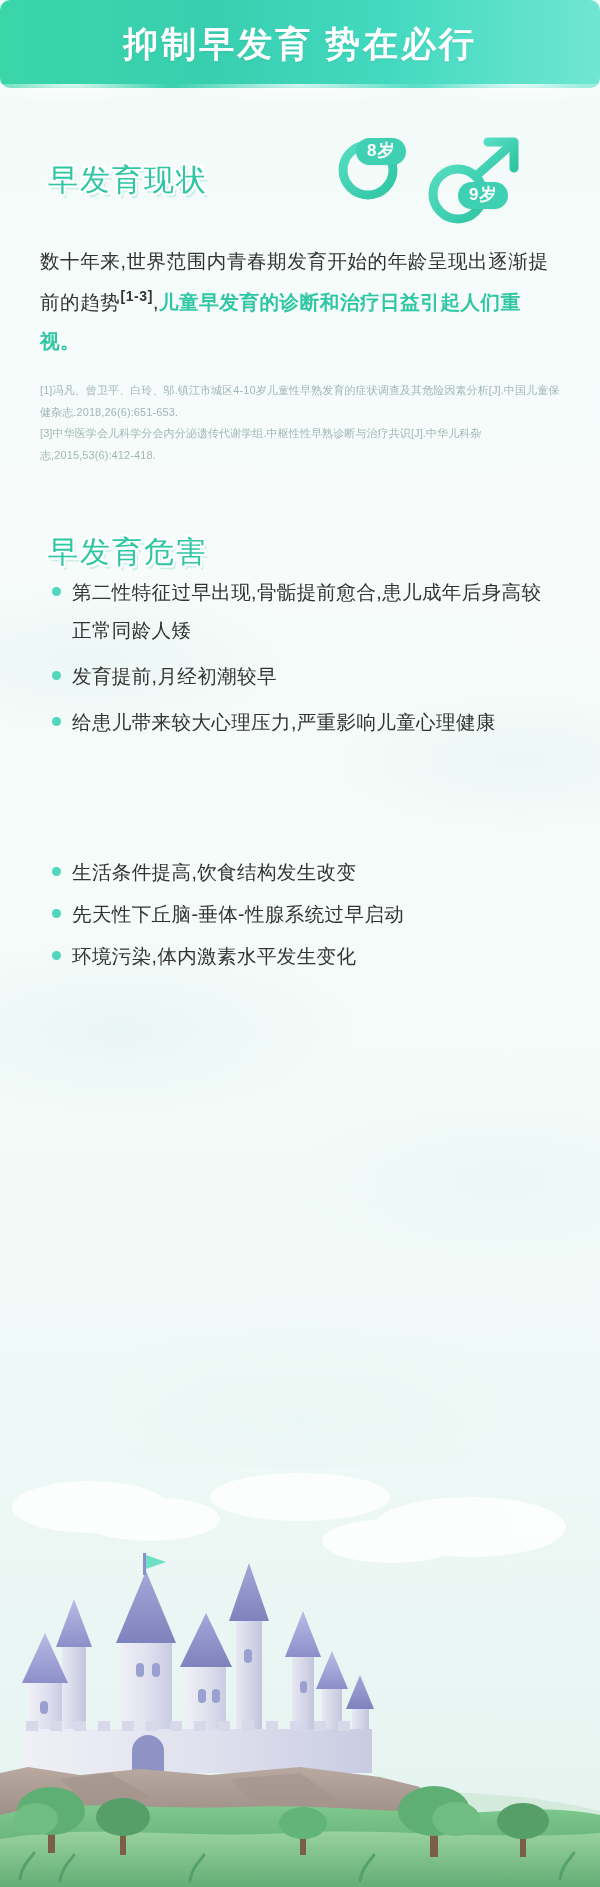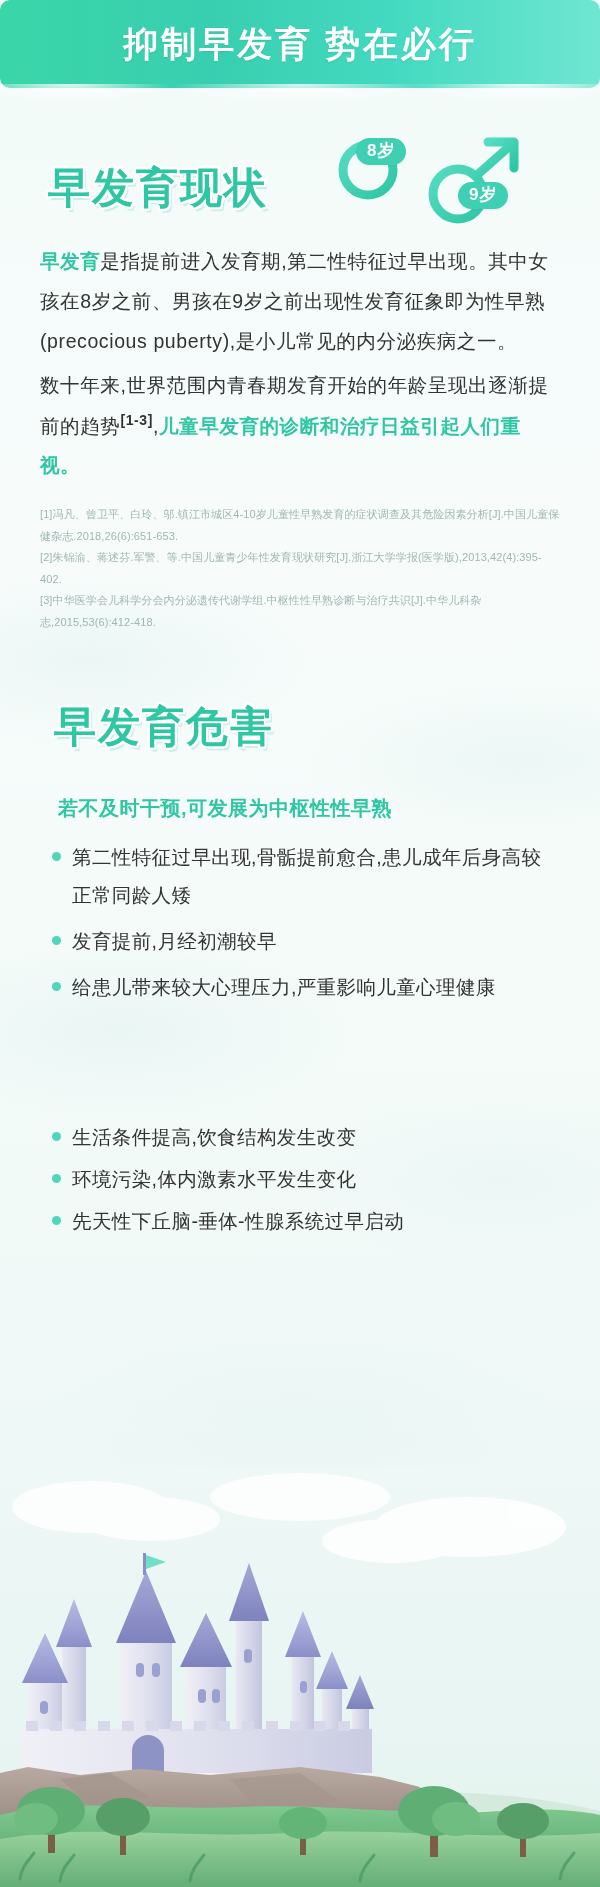--- a/index.html
+++ b/index.html
@@ -46,22 +46,22 @@
     left: 0; right: 0; bottom: -26px;
     height: 30px;
     background: radial-gradient(ellipse 140px 26px at 70px 0, rgba(255,255,255,.85), rgba(255,255,255,0) 72%),
                 radial-gradient(ellipse 180px 28px at 300px 0, rgba(255,255,255,.8), rgba(255,255,255,0) 72%),
                 radial-gradient(ellipse 150px 26px at 520px 0, rgba(255,255,255,.85), rgba(255,255,255,0) 72%);
     pointer-events: none;
   }
 
   
   .sec-title {
-    font-size: 42px;
-    font-weight: bold;
+    font-size: 30px;
+    font-weight: normal;
     font-family: "Liberation Serif", serif;
     color: #2fc6a4;
     letter-spacing: 2px;
     -webkit-text-stroke: 0px;
     text-shadow:
       2px 0 0 #ffffff, -2px 0 0 #ffffff, 0 2px 0 #ffffff, 0 -2px 0 #ffffff,
       2px 2px 0 #ffffff, -2px 2px 0 #ffffff, 2px -2px 0 #ffffff, -2px -2px 0 #ffffff,
       3px 4px 0 rgba(120,215,195,.35);
   }
 
@@ -102,21 +102,21 @@
   .refs {
     margin-top: 18px;
     color: #9fb7b3;
     font-size: 11px;
     line-height: 1.95;
     letter-spacing: .1px;
   }
 
   
   .block2 { position: relative; padding: 66px 40px 0 40px; }
-  .block2 .sec-title { margin-left: 14px; }
+  .block2 .sec-title { margin-left: 8px; }
   .b2-lead {
     margin: 40px 0 16px 18px;
     font-size: 20px;
     font-weight: bold;
     color: #2fc6a4;
     letter-spacing: .5px;
   }
   ul.bullets { list-style: none; margin-left: 10px; }
   ul.bullets li {
     position: relative;
@@ -184,50 +184,45 @@
             <circle cx="150" cy="62" r="25"></circle>
             <line x1="168" y1="44" x2="204" y2="12"></line>
             <polyline points="180,10 206,10 206,36" stroke-linejoin="round"></polyline>
           </g>
         </svg>
         <div class="badge badge-girl">8岁</div>
         <div class="badge badge-boy">9岁</div>
       </div>
     </div>
 
-    <p class="para">
-      <span class="kw">早发育</span><span>是指提前进入发育期,第二性特征过早出现。其中女孩在8岁之前、男孩在9岁之前出现性发育征象即为性早熟(precocious puberty),是小儿常见的内分泌疾病之一。</span>
-    </p>
 
     <p class="para">
       <span>数十年来,世界范围内青春期发育开始的年龄呈现出逐渐提前的趋势</span><span class="sup">[1-3]</span><span>,</span><span class="hl">儿童早发育的诊断和治疗日益引起人们重视。</span>
     </p>
 
     <div class="refs">
       <div>[1]冯凡、曾卫平、白玲、邬.镇江市城区4-10岁儿童性早熟发育的症状调查及其危险因素分析[J].中国儿童保健杂志.2018,26(6):651-653.</div>
-      <div>[2]朱锦渝、蒋述芬.军警、等.中国儿童青少年性发育现状研究[J].浙江大学学报(医学版),2013,42(4):395-402.</div>
       <div>[3]中华医学会儿科学分会内分泌遗传代谢学组.中枢性性早熟诊断与治疗共识[J].中华儿科杂志,2015,53(6):412-418.</div>
     </div>
   </div>
 
   <div class="block2">
     <div class="sec-title">早发育危害</div>
-    <div class="b2-lead">若不及时干预,可发展为中枢性性早熟</div>
     <ul class="bullets">
       <li>第二性特征过早出现,骨骺提前愈合,患儿成年后身高较正常同龄人矮</li>
       <li>发育提前,月经初潮较早</li>
       <li>给患儿带来较大心理压力,严重影响儿童心理健康</li>
     </ul>
   </div>
 
   <div class="block3">
     <ul class="bullets">
       <li>生活条件提高,饮食结构发生改变</li>
+      <li>先天性下丘脑-垂体-性腺系统过早启动</li>
       <li>环境污染,体内激素水平发生变化</li>
-      <li>先天性下丘脑-垂体-性腺系统过早启动</li>
     </ul>
   </div>
 
   <div class="castle-wrap">
     <svg viewBox="0 0 600 420">
       <defs>
         <linearGradient id="gSky" x1="0" y1="0" x2="0" y2="1">
           <stop offset="0%" stop-color="#eef8f6"></stop>
           <stop offset="100%" stop-color="#e4f3ef"></stop>
         </linearGradient>

